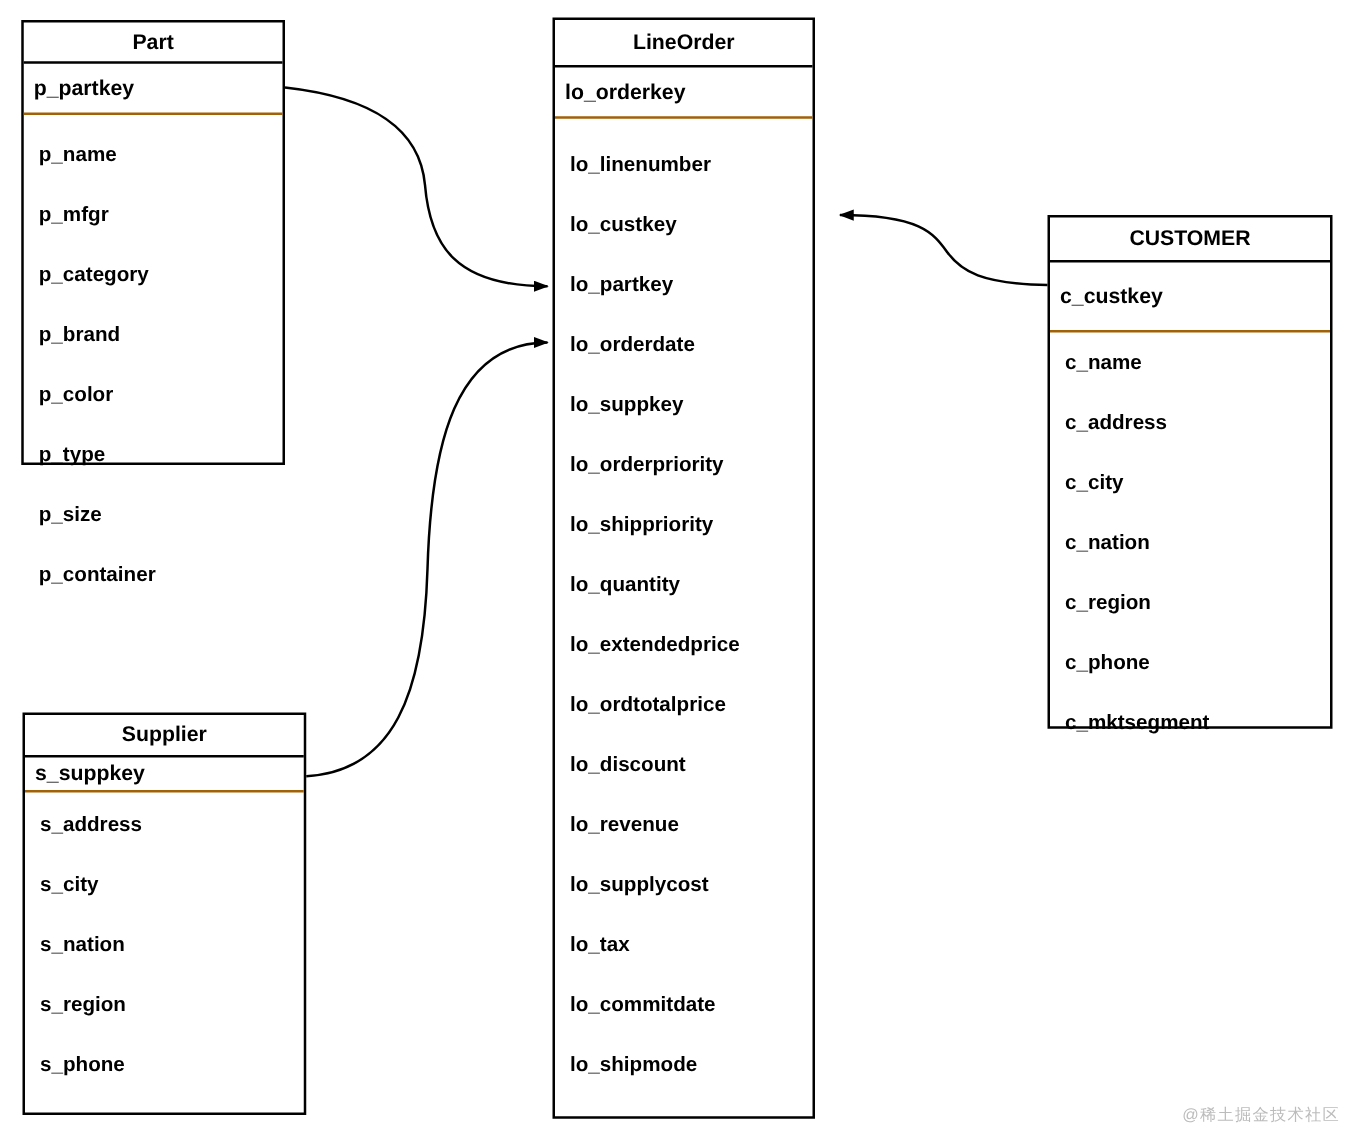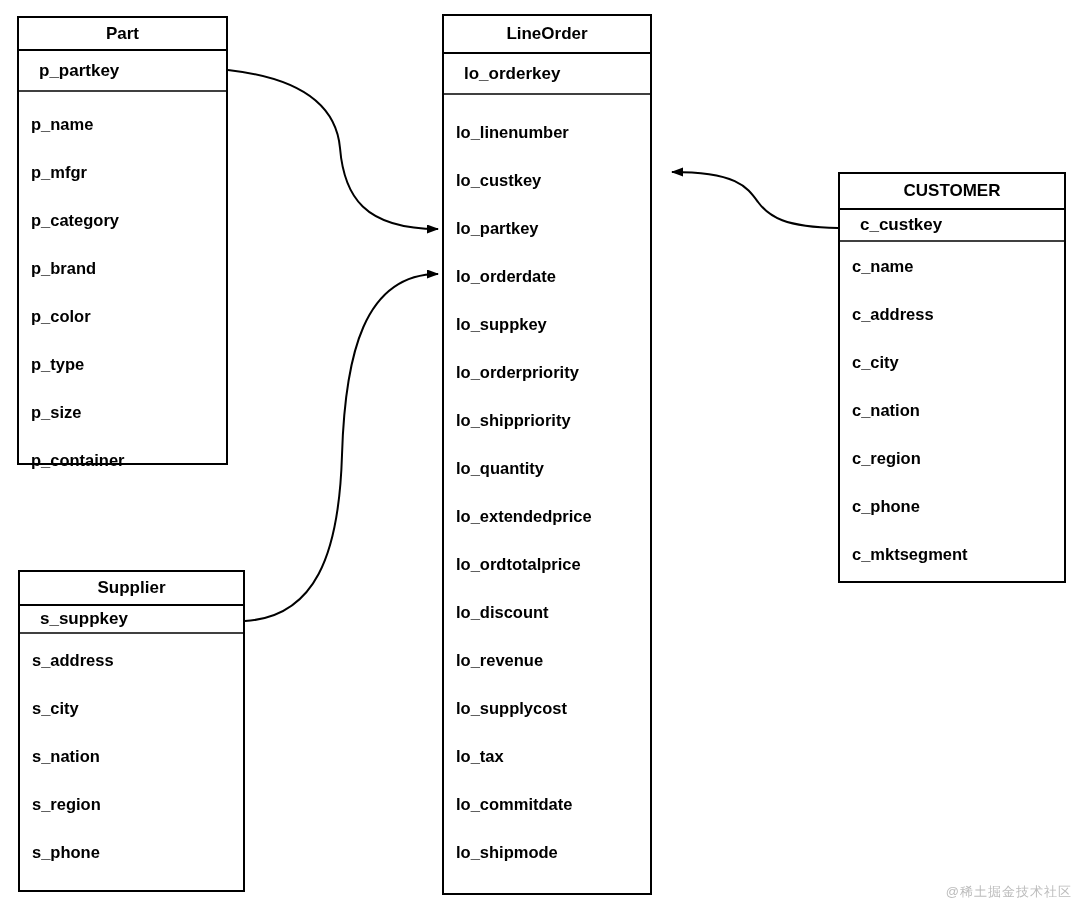--- a/index.html
+++ b/index.html
@@ -22,56 +22,56 @@
     border-bottom: 2px solid #000000;
     font-weight: bold;
     font-size: 17px;
     text-align: center;
     display: flex;
     align-items: center;
     justify-content: center;
   }
   .t-key {
     box-sizing: border-box;
-    border-bottom: 2px solid #404040;
+    border-bottom: 2px solid #a16207;
     font-weight: bold;
     font-size: 17px;
     display: flex;
     align-items: center;
-    padding-left: 20px;
+    padding-left: 8px;
   }
   .t-fields { box-sizing: border-box; }
   .t-field {
     height: 48px;
     display: flex;
     align-items: center;
     padding-left: 12px;
     font-size: 16.5px;
     color: #000000;
     font-weight: bold;
   }
   
-  #t-part      { left: 17px;  top: 16px;  width: 211px; height: 449px; }
+  #t-part      { left: 17px;  top: 16px;  width: 211px; height: 356px; }
   #t-part .t-title { height: 33px; }
   #t-part .t-key   { height: 41px; }
   #t-part .t-fields { padding-top: 8px; }
 
   #t-lineorder { left: 442px; top: 14px;  width: 210px; height: 881px; }
   #t-lineorder .t-title { height: 38px; }
   #t-lineorder .t-key   { height: 41px; }
   #t-lineorder .t-fields { padding-top: 13px; }
 
   #t-supplier  { left: 18px;  top: 570px; width: 227px; height: 322px; }
   #t-supplier .t-title { height: 34px; }
   #t-supplier .t-key   { height: 28px; }
   #t-supplier .t-fields { padding-top: 2px; }
 
   #t-customer  { left: 838px; top: 172px; width: 228px; height: 411px; }
   #t-customer .t-title { height: 36px; }
-  #t-customer .t-key   { height: 32px; }
+  #t-customer .t-key   { height: 56px; }
   #t-customer .t-fields { padding-top: 0px; }
 
   #arrows {
     position: absolute;
     left: 0; top: 0;
     width: 1080px; height: 907px;
     pointer-events: none;
   }
   #watermark {
     position: absolute;

